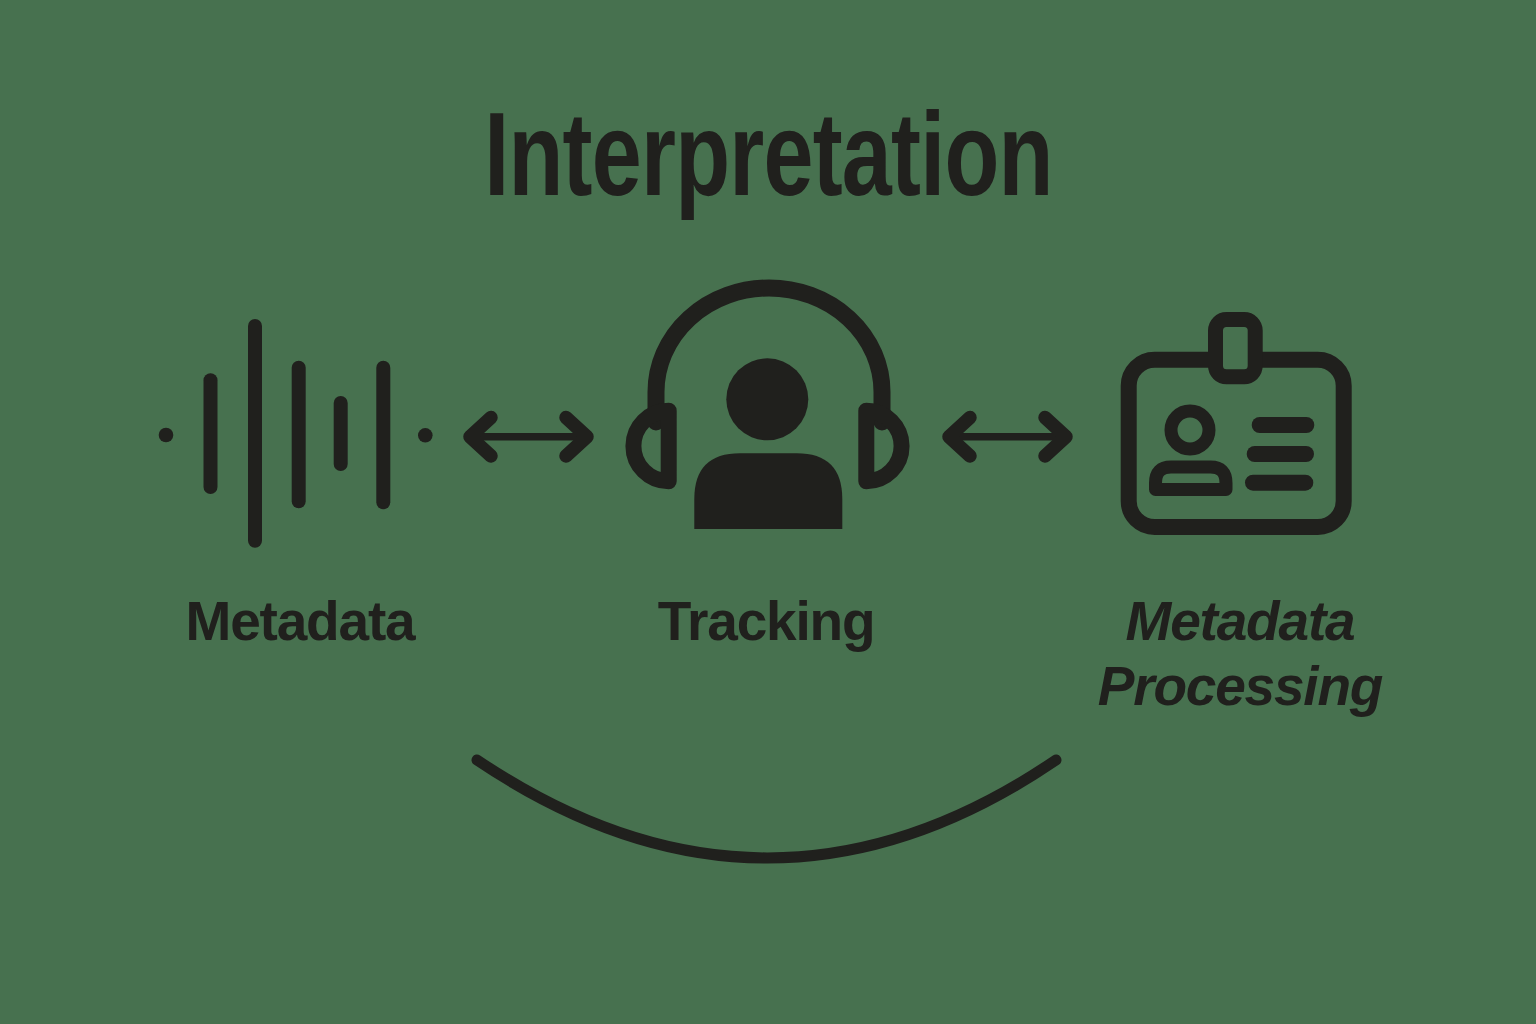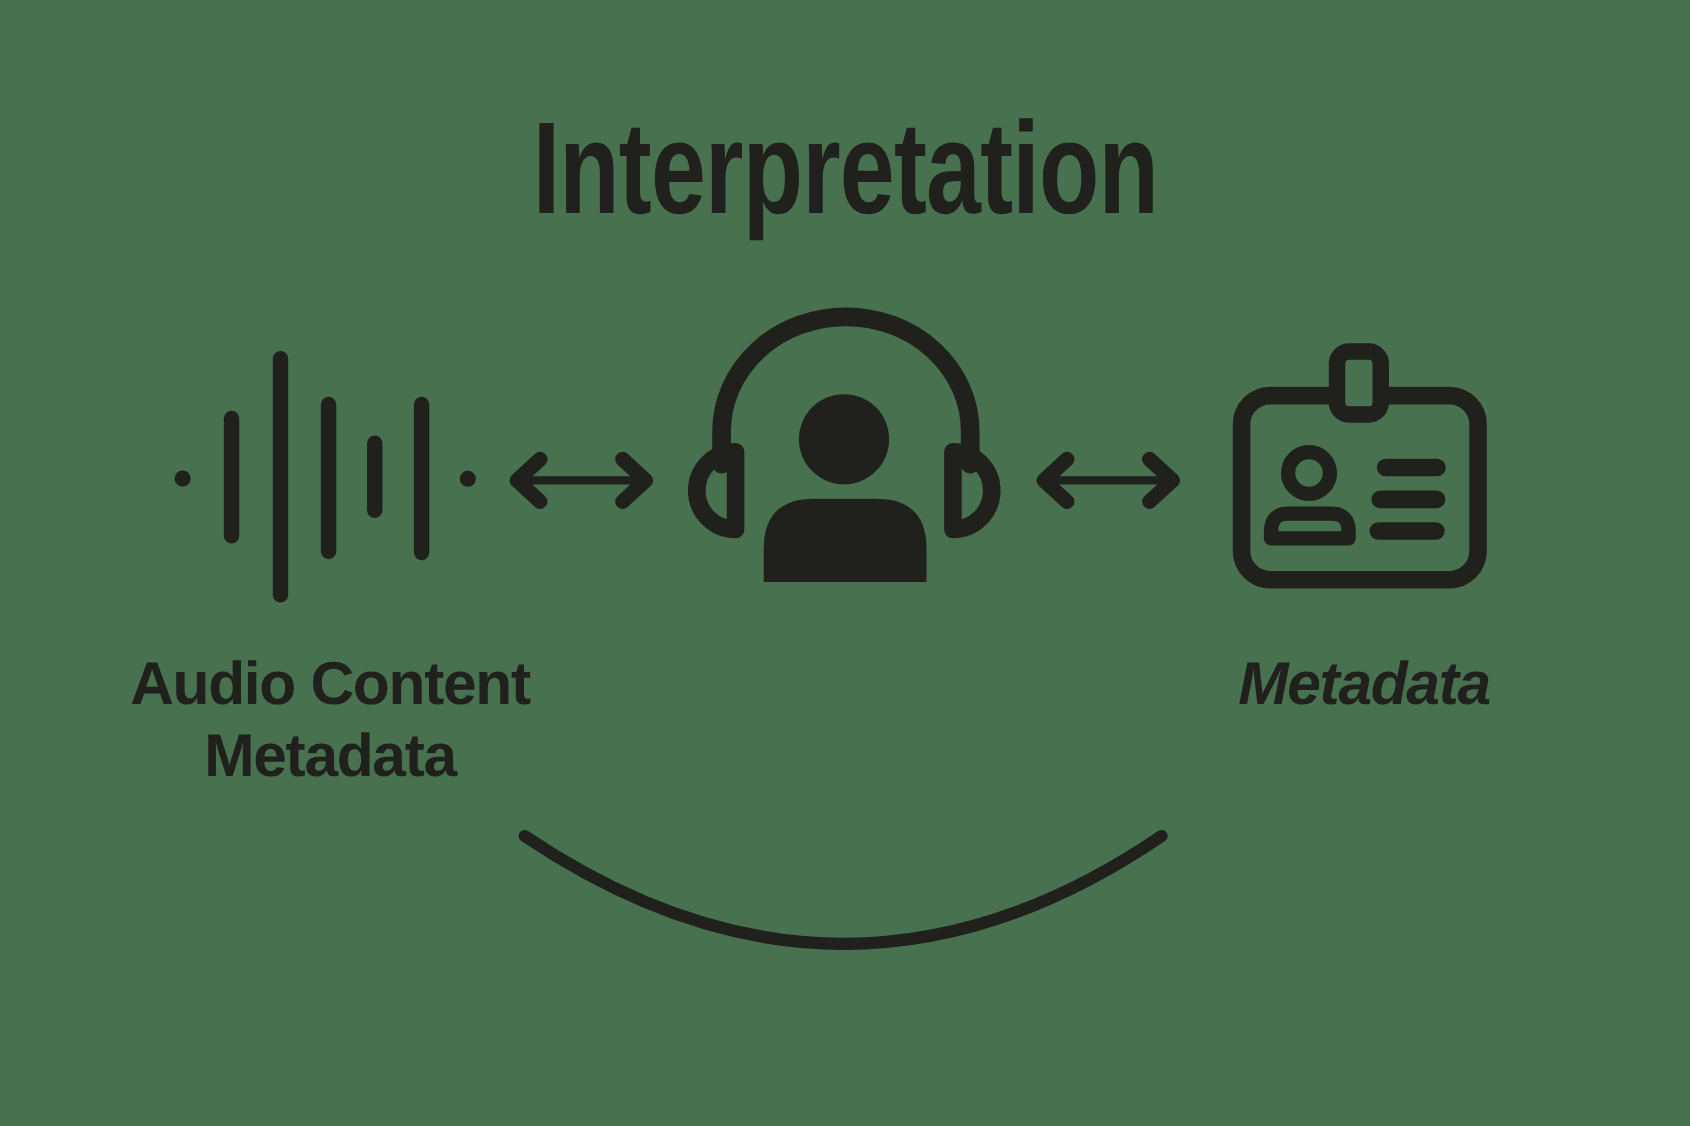--- a/index.html
+++ b/index.html
@@ -79,22 +79,23 @@
     <line class="stroke" x1="149.7" y1="123" x2="196.3" y2="123" stroke-width="16" stroke-linecap="round"></line>
     <line class="stroke" x1="144.7" y1="152" x2="196" y2="152" stroke-width="16" stroke-linecap="round"></line>
     <line class="stroke" x1="143" y1="180.7" x2="195.3" y2="180.7" stroke-width="16" stroke-linecap="round"></line>
   </svg>
 
   <svg id="bottom-arc" class="icon" width="610" height="125" viewBox="0 0 610 125" aria-label="curved-connector">
     <path class="stroke" d="M 12,15 Q 303,211 591,15" stroke-width="11" stroke-linecap="round"></path>
   </svg>
 
   <div id="label-audio" class="node-label">
-    <span>Audio Content</span>
     <span>Metadata</span>
   </div>
   <div id="label-user" class="node-label">
+    <span>Tracking</span>
   </div>
   <div id="label-metadata" class="node-label">
     <span>Metadata</span>
+    <span>Processing</span>
   </div>
 
 </div>
 
 </body></html>

